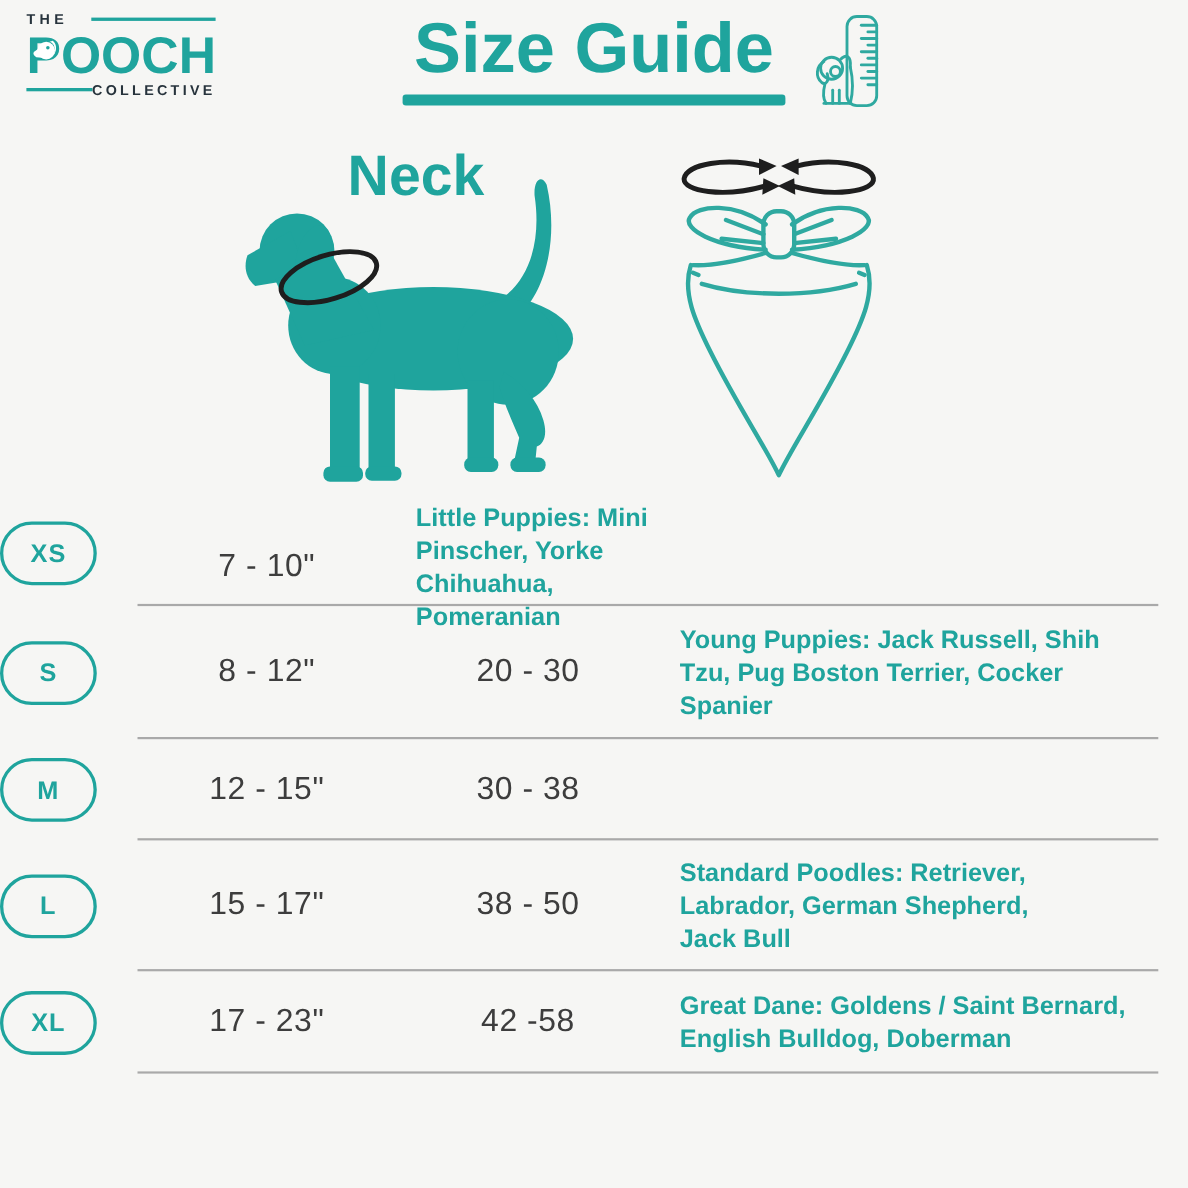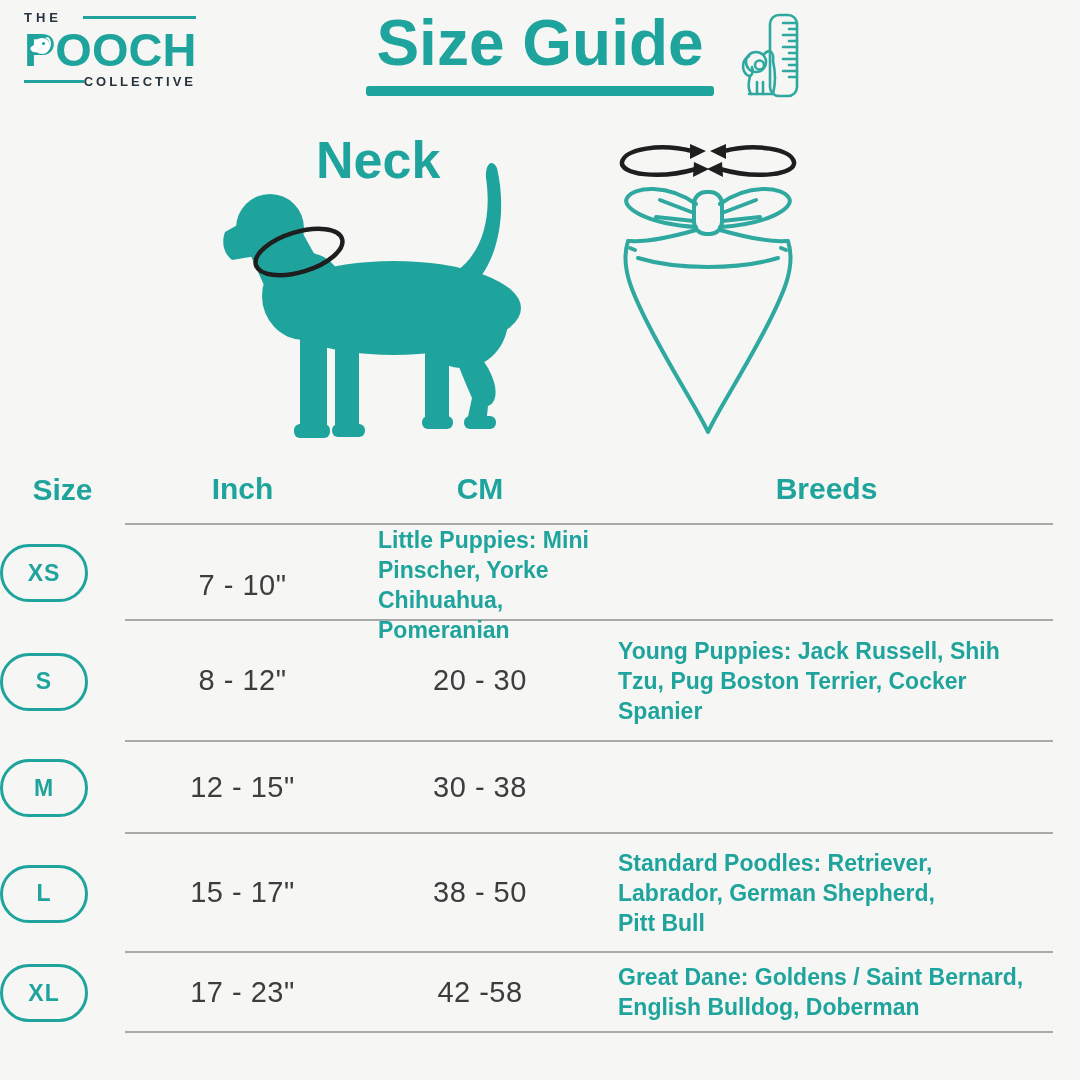--- a/index.html
+++ b/index.html
@@ -39,21 +39,21 @@
   .t-right{flex:1;margin-right:27px;display:grid;grid-template-columns:235px 240px 1fr;align-items:center;}
   .bordered{border-bottom:2px solid var(--divider);}
   .hdr{height:70px;}
   .col-hdr{font-size:30px;font-weight:800;color:var(--teal);text-align:center;}
   .col-hdr.size{width:125px;display:flex;align-items:center;justify-content:center;}
   .c-inch,.c-cm{font-size:29px;color:var(--dark);text-align:center;letter-spacing:0.5px;}
   .c-breeds{font-size:23px;font-weight:700;color:var(--teal);padding-left:18px;line-height:30px;white-space:pre-line;}
   .badge{min-width:88px;height:58px;padding:0 14px;border:3px solid var(--teal);border-radius:30px;
          display:flex;align-items:center;justify-content:center;
          font-size:23px;font-weight:700;color:var(--teal);letter-spacing:1px;background:transparent;}
-  .h-xs{height:96px;}.h-s{height:121px;}.h-m{height:92px;}.h-l{height:119px;}.h-xl{height:80px;}
+  .h-xs{height:96px;}.h-s{height:121px;}.h-m{height:92px;}.h-l{height:119px;}.h-xl{height:93px;}
 </style>
 </head>
 <body>
 
 <div id="canvas">
 
   <div class="logo">
     <div class="logo-row1">
       <span class="logo-the">THE</span>
       <span class="logo-line1"></span>
@@ -168,28 +168,20 @@
       <path d="M30,118 C70,130 130,130 170,118"></path>
       <path d="M22,108 L27,110"></path>
       <path d="M173,108 L178,110"></path>
 
       <path d="M20,101 C12,126 24,152 38,180 C62,228 90,270 100,292 C110,270 138,228 162,180 C176,152 188,126 180,101"></path>
     </g>
   </svg>
 
   <div class="size-table">
 
-    <div class="t-row hdr">
-      <div class="col-hdr size">Size</div>
-      <div class="t-right bordered">
-        <div class="col-hdr">Inch</div>
-        <div class="col-hdr">CM</div>
-        <div class="col-hdr">Breeds</div>
-      </div>
-    </div>
 
     <div class="t-row h-xs">
       <div class="c-size">
           <span class="badge">XS</span>
         </div>
       <div class="t-right bordered">
         <div class="c-inch">7 - 10"</div>
         <div class="c-breeds">Little Puppies: Mini Pinscher, Yorke
 Chihuahua, Pomeranian</div>
       </div>
@@ -220,21 +212,21 @@
 
     <div class="t-row h-l">
       <div class="c-size">
           <span class="badge">L</span>
         </div>
       <div class="t-right bordered">
         <div class="c-inch">15 - 17"</div>
         <div class="c-cm">38 - 50</div>
         <div class="c-breeds">Standard Poodles: Retriever,
 Labrador, German Shepherd,
-Pitt Bull</div>
+Jack Bull</div>
       </div>
     </div>
 
     <div class="t-row h-xl">
       <div class="c-size">
           <span class="badge">XL</span>
         </div>
       <div class="t-right bordered">
         <div class="c-inch">17 - 23"</div>
         <div class="c-cm">42 -58</div>

